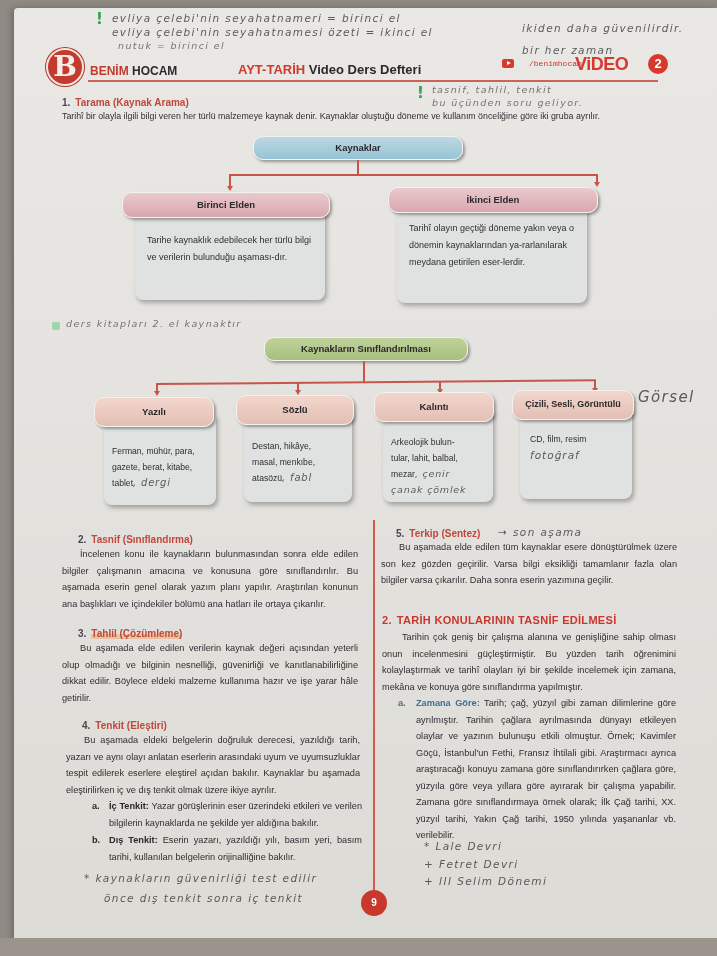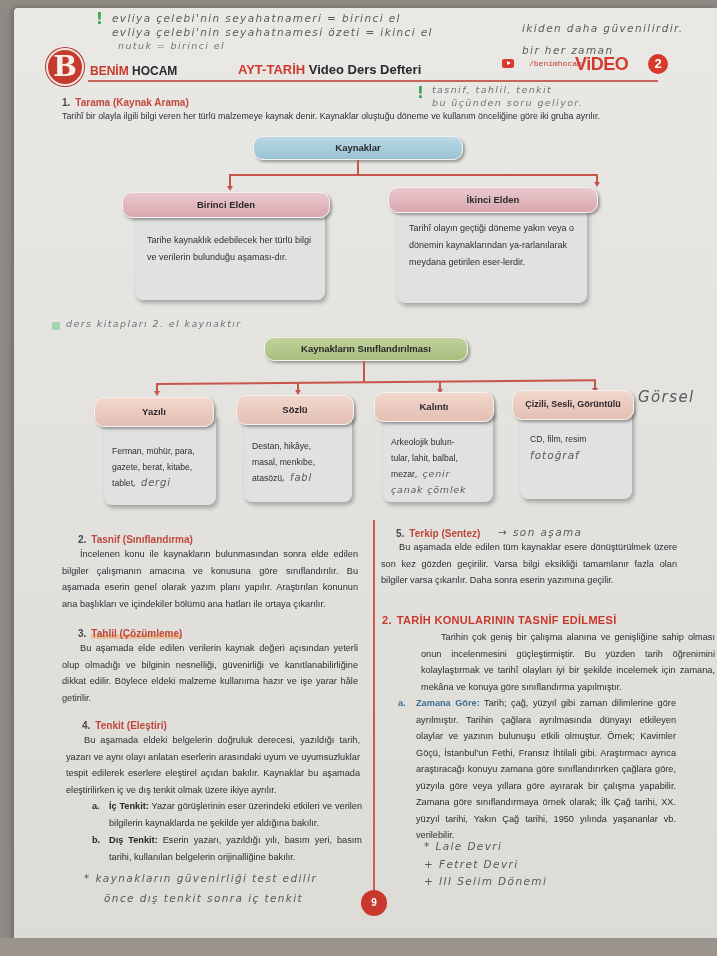--- a/index.html
+++ b/index.html
@@ -222,21 +222,21 @@
 
 <div class="sec-h" style="left:396px;top:528px;">
   <span class="num">5.</span><span>Terkip (Sentez)</span>
 </div>
 <span class="hand" style="left:498px;top:526px;">→ son aşama</span>
 <div class="para" style="left:381px;top:539px;width:296px;text-indent:18px;">Bu aşamada elde edilen tüm kaynaklar esere dönüştürülmek üzere son kez gözden geçirilir. Varsa bilgi eksikliği tamamlanır fazla olan bilgiler varsa çıkarılır. Daha sonra eserin yazımına geçilir.</div>
 
 <div class="sec-h" style="left:382px;top:614px;font-size:11px;letter-spacing:.3px;color:#c9372c;">
   <span class="num" style="color:#c9372c;">2.</span><span>TARİH KONULARININ TASNİF EDİLMESİ</span>
 </div>
-<div class="para" style="left:382px;top:629px;width:294px;text-indent:20px;margin-left:39px;">Tarihin çok geniş bir çalışma alanına ve genişliğine sahip olması onun incelenmesini güçleştirmiştir. Bu yüzden tarih öğrenimini kolaylaştırmak ve tarihî olayları iyi bir şekilde incelemek için zamana, mekâna ve konuya göre sınıflandırma yapılmıştır.</div>
+<div class="para" style="left:382px;top:629px;width:294px;text-indent:20px;">Tarihin çok geniş bir çalışma alanına ve genişliğine sahip olması onun incelenmesini güçleştirmiştir. Bu yüzden tarih öğrenimini kolaylaştırmak ve tarihî olayları iyi bir şekilde incelemek için zamana, mekâna ve konuya göre sınıflandırma yapılmıştır.</div>
 
 <div class="para" style="left:398px;top:695px;width:278px;padding-left:18px;text-indent:-18px;">
   <span class="blue-label" style="display:inline-block;width:18px;text-indent:0;">a.</span><span class="blue-label">Zamana Göre:</span>
   <span>Tarih; çağ, yüzyıl gibi zaman dilimlerine göre ayrılmıştır. Tarihin çağlara ayrılmasında dünyayı etkileyen olaylar ve yazının bulunuşu etkili olmuştur. Örnek; Kavimler Göçü, İstanbul'un Fethi, Fransız İhtilali gibi. Araştırmacı ayrıca araştıracağı konuyu zamana göre sınıflandırırken çağlara göre, yüzyıla göre veya yıllara göre ayırarak bir çalışma yapabilir. Zamana göre sınıflandırmaya örnek olarak; İlk Çağ tarihi, XX. yüzyıl tarihi, Yakın Çağ tarihi, 1950 yılında yaşananlar vb. verilebilir.</span>
 </div>
 
 <span class="hand" style="left:424px;top:840px;">* Lale Devri</span>
 <span class="hand" style="left:424px;top:858px;">+ Fetret Devri</span>
 <span class="hand" style="left:424px;top:875px;">+ III Selim Dönemi</span>
 

